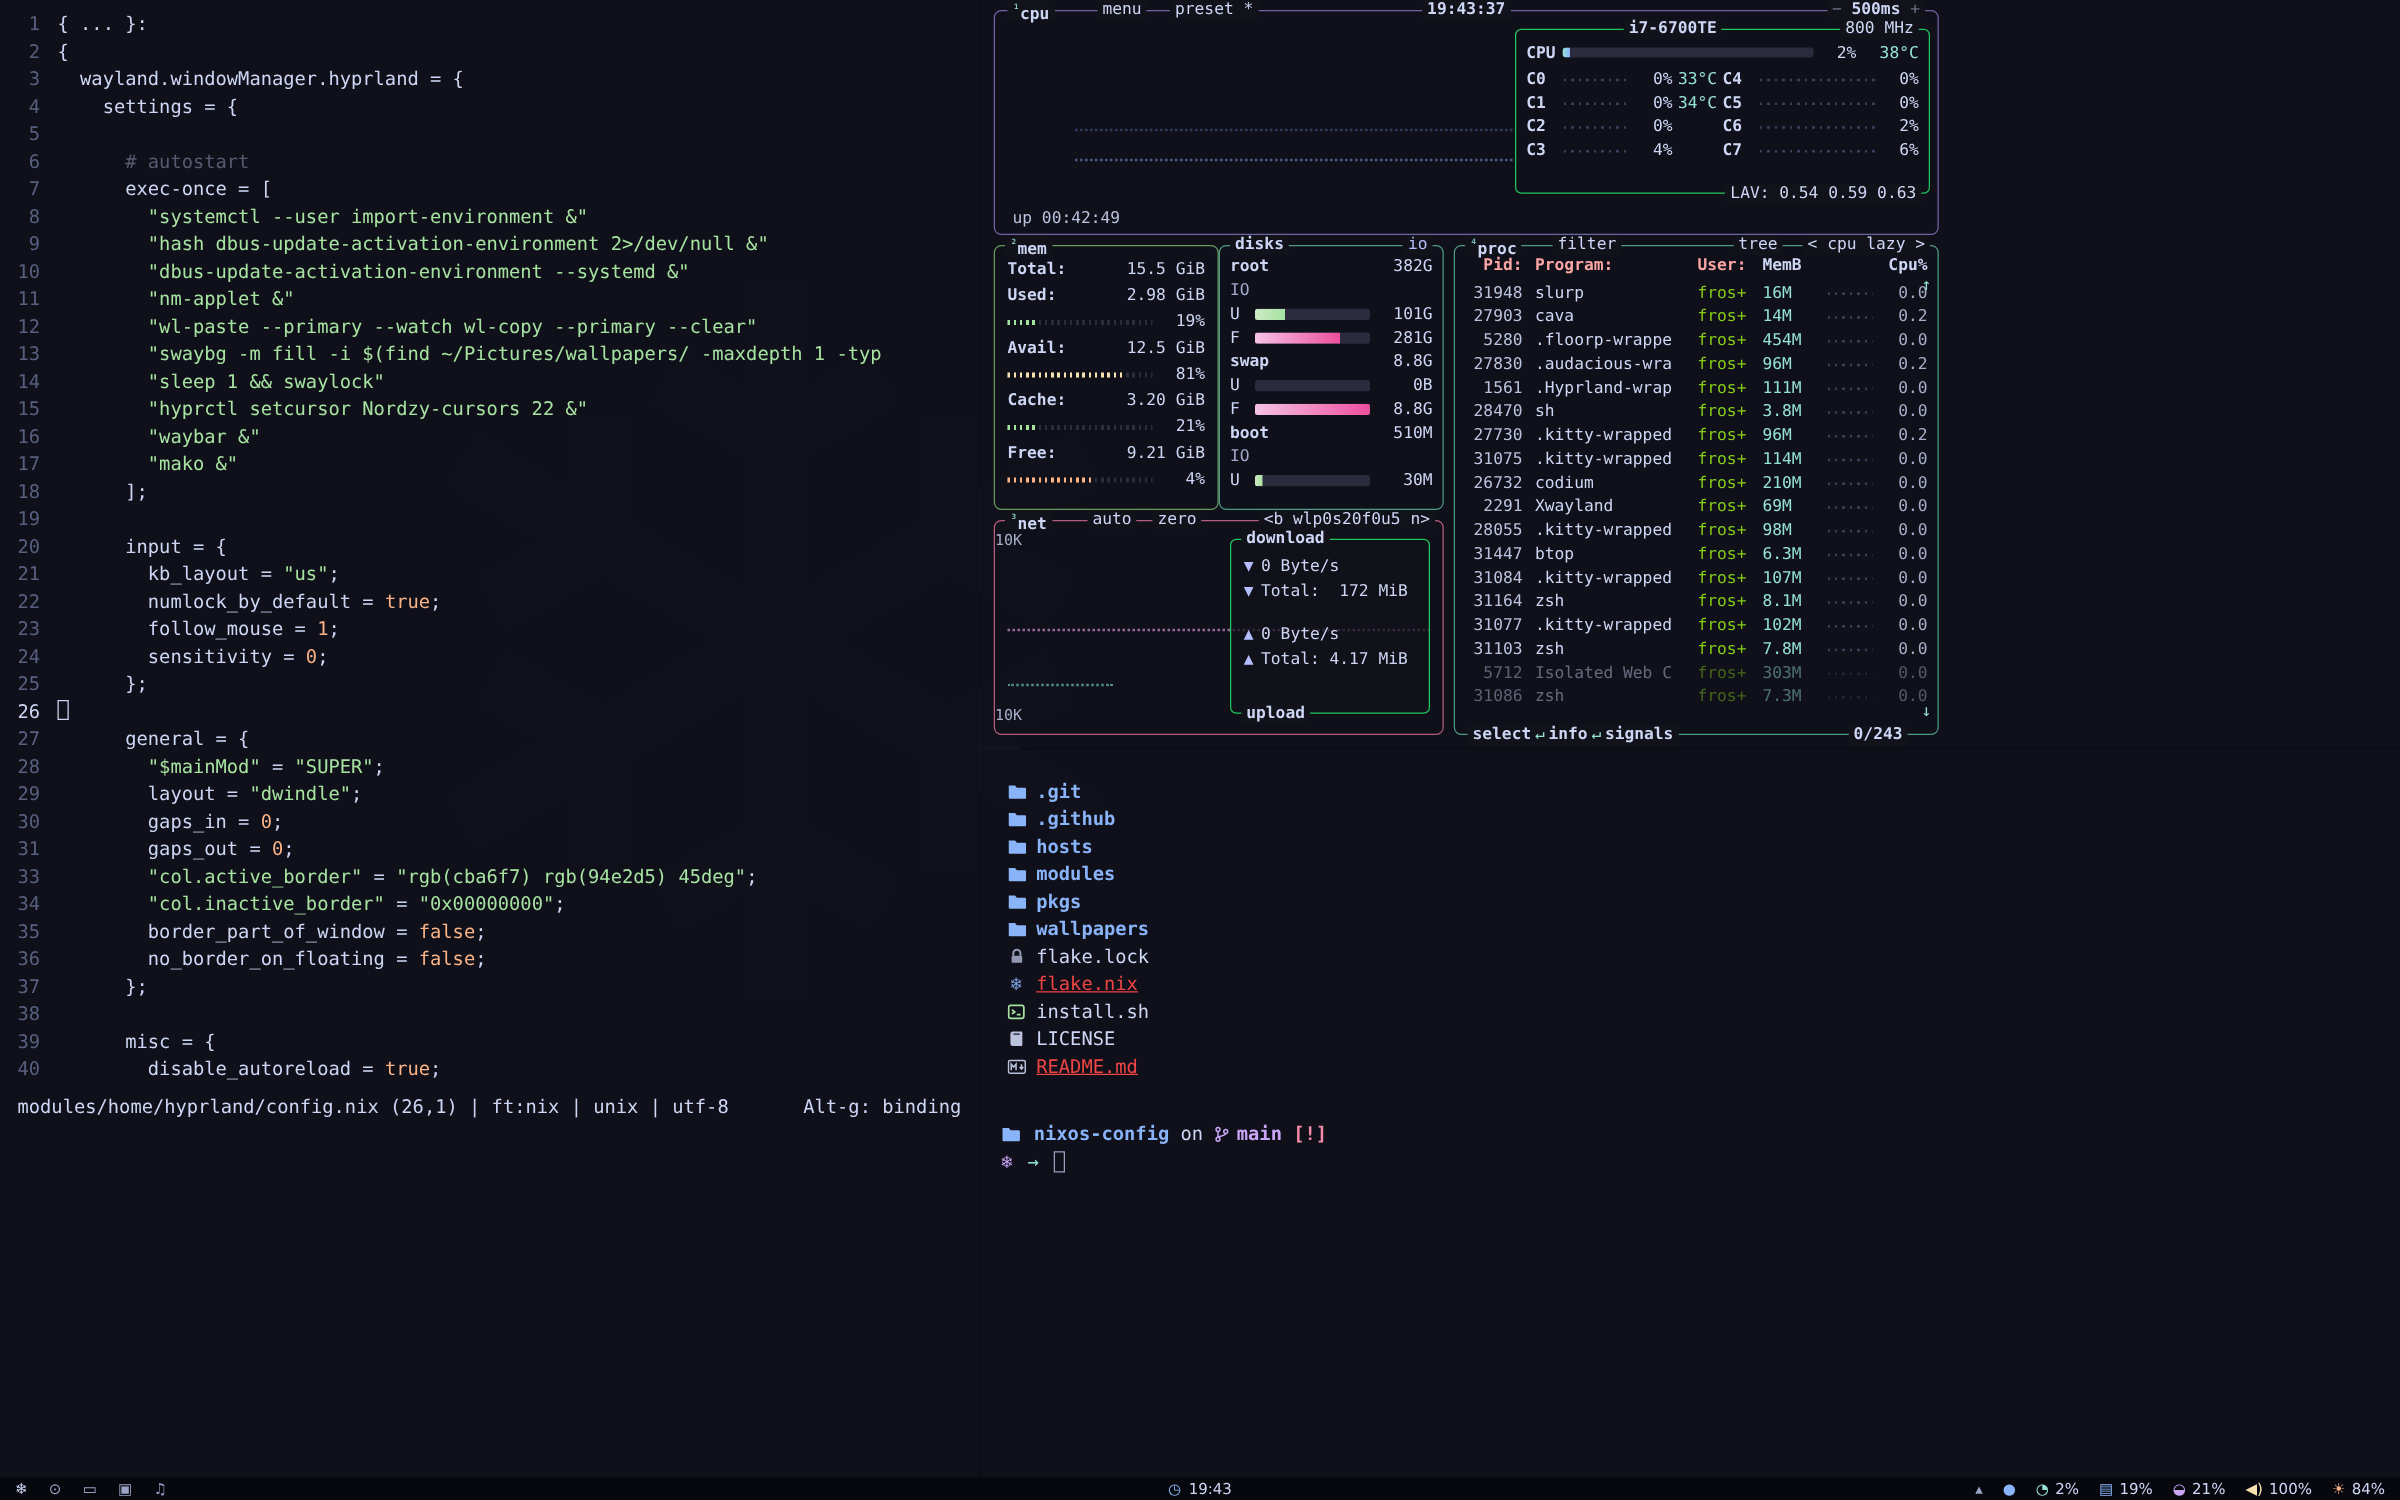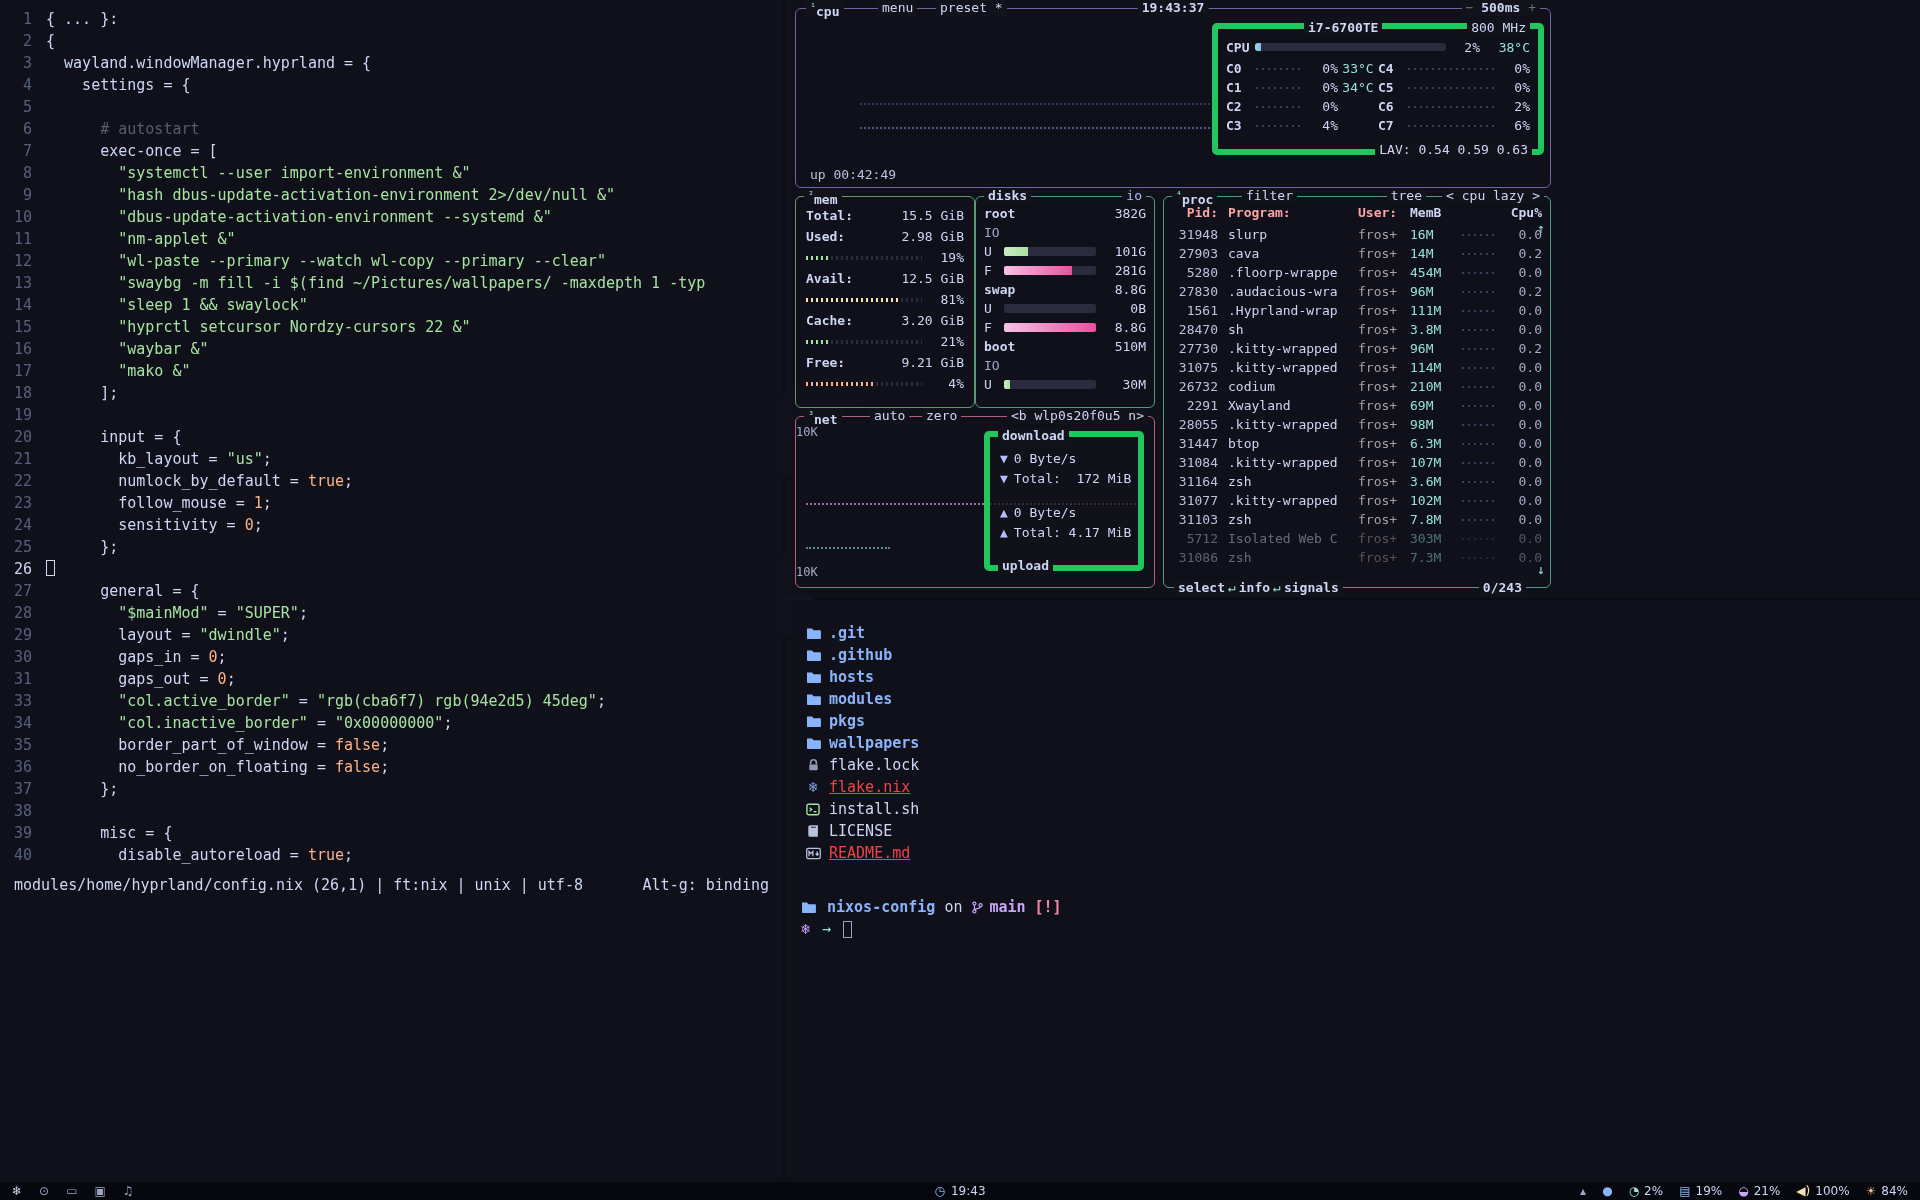--- a/index.html
+++ b/index.html
@@ -27,21 +27,21 @@
   .ed-cursor{display:inline-block;width:9px;height:16px;border:1px solid #cdd6f4;vertical-align:-2px}
   .ed-status{display:flex;justify-content:space-between;padding:0 14px;margin-top:10px;font-size:15px;color:#cdd6f4}
 
   
   .box{position:absolute;border:1px solid;border-radius:6px;font-size:13px}
   .cpu-box{left:10px;top:8px;width:756px;height:180px;border-color:#6f64a5}
   .mem-box{left:10px;top:196px;width:180px;height:212px;border-color:#659a5f}
   .disks-box{left:190px;top:196px;width:180px;height:212px;border-color:#4d9a86}
   .net-box{left:10px;top:416px;width:360px;height:172px;border-color:#b35e7c}
   .proc-box{left:378px;top:196px;width:388px;height:392px;border-color:#4d9a86}
-  .subbox{position:absolute;border:6px solid #22c55e;border-radius:5px}
+  .subbox{position:absolute;border:1px solid #22c55e;border-radius:5px}
   .tag{position:absolute;top:-9px;background:#12121b;padding:0 4px;height:16px;line-height:16px;
     font-size:13px;color:#cdd6f4;white-space:nowrap}
   .tag b{color:#cdd6f4}
   .key{color:#94e2d5;font-size:10px}
   .dim2{color:#6c7086;font-style:normal}
   .enter{color:#94e2d5;font-style:normal;margin:0 3px}
   .tag-time{left:50%;transform:translateX(-50%)}
   .gline{position:absolute;height:0;border-top:2px dotted}
   .uptime{position:absolute;bottom:5px;left:14px;color:#bac2de}
 
@@ -88,21 +88,21 @@
   .net-info{left:188px;top:14px;width:160px;height:140px;background:rgba(17,17,27,.75);padding-top:12px}
   .ni-row{display:flex;gap:6px;padding:0 10px;height:20px;line-height:20px;white-space:pre}
   .arr{color:#b4befe}
   .ni-gap{height:14px}
 
   .p-head{display:flex;margin:6px 8px 0;height:20px;line-height:20px;font-weight:bold}
   #proc-rows{margin:2px 8px 0}
   .p-row{display:flex;height:19px;line-height:19px;align-items:center}
   .p-pid{width:46px;text-align:right;color:#bac2de}
   .p-prog{margin-left:10px;width:130px;overflow:hidden;white-space:nowrap;color:#cdd6f4}
-  .p-user{width:52px;color:#a3a3a3}
+  .p-user{width:52px;color:#84cc16}
   .p-mem{width:48px;color:#94e2d5}
   .p-lead{flex:1;height:2px;align-self:center;margin:0 8px 0 4px;
     background:repeating-linear-gradient(90deg,#3a3f5c 0 2px,transparent 2px 6px)}
   .p-cpu{width:36px;text-align:right;color:#a6adc8}
   .p-row.dim{opacity:.45}
   .p-head .p-pid,.p-head .p-prog,.p-head .p-user{color:#fca5a5}
   .p-head .p-mem,.p-head .p-cpu{color:#cdd6f4}
   .p-scroll{position:absolute;right:5px;color:#94e2d5}
   .p-up{top:24px}.p-down{bottom:10px}
 
@@ -627,21 +627,21 @@
             <span class="p-prog">.kitty-wrapped</span>
             <span class="p-user">fros+</span>
             <span class="p-mem">107M</span>
             <span class="p-lead"></span>
             <span class="p-cpu">0.0</span>
           </div>
           <div class="p-row">
             <span class="p-pid">31164</span>
             <span class="p-prog">zsh</span>
             <span class="p-user">fros+</span>
-            <span class="p-mem">3.6M</span>
+            <span class="p-mem">8.1M</span>
             <span class="p-lead"></span>
             <span class="p-cpu">0.0</span>
           </div>
           <div class="p-row">
             <span class="p-pid">31077</span>
             <span class="p-prog">.kitty-wrapped</span>
             <span class="p-user">fros+</span>
             <span class="p-mem">102M</span>
             <span class="p-lead"></span>
             <span class="p-cpu">0.0</span>

